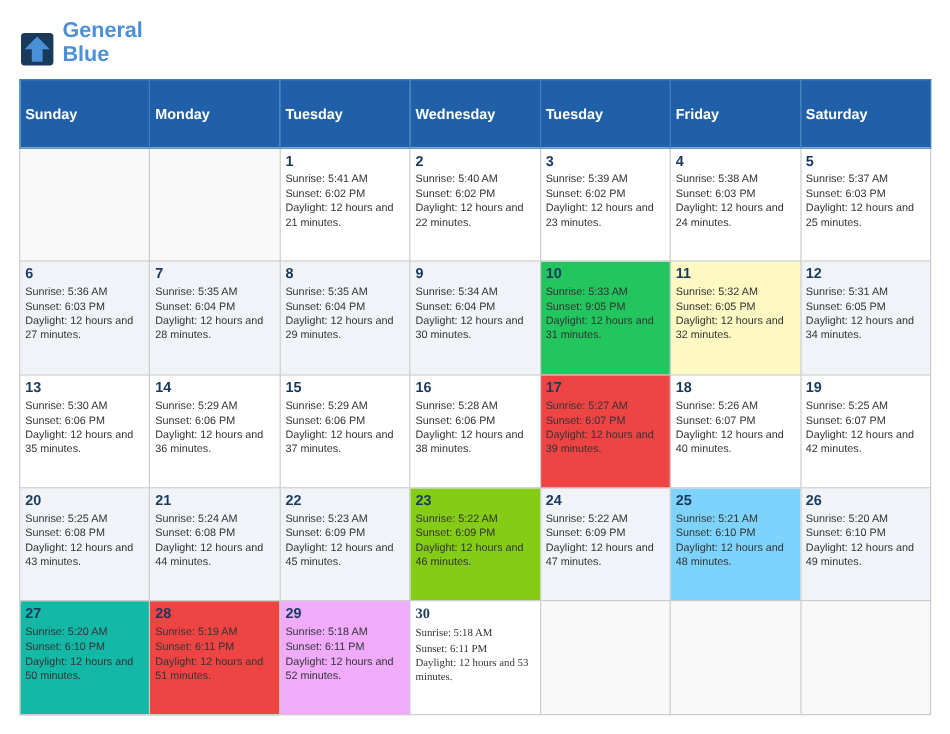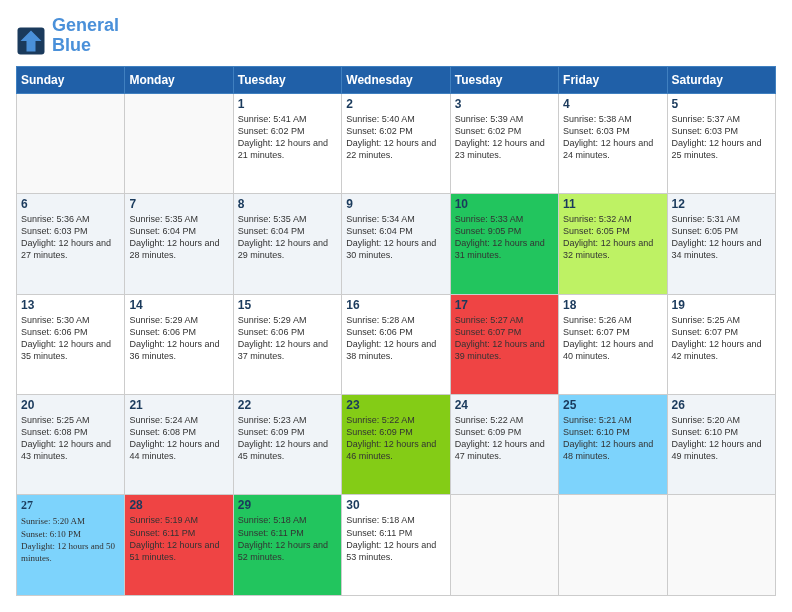--- a/index.html
+++ b/index.html
@@ -57,21 +57,21 @@
       flex: 1;
       border: 1px solid #ccc;
       border-collapse: collapse;
       width: 100%;
       table-layout: fixed;
     }
     .calendar th {
       background: #2060a8;
       color: #fff;
       font-size: 12px;
-      padding: 6px 4px;
+      padding: 21px 4px;
       text-align: left;
       border: 1px solid #4080c0;
     }
     .calendar td {
       border: 1px solid #ccc;
       vertical-align: top;
       padding: 3px 4px;
       font-size: 9.5px;
       color: #333;
       height: 80px;
@@ -185,21 +185,21 @@
             <div class="cell-text" style="white-space: pre-line;">Sunrise: 5:34 AM
 Sunset: 6:04 PM
 Daylight: 12 hours and 30 minutes.</div>
           </td>
           <td style="background: #22c55e;">
             <span class="day-num">10</span>
             <div class="cell-text" style="white-space: pre-line;">Sunrise: 5:33 AM
 Sunset: 9:05 PM
 Daylight: 12 hours and 31 minutes.</div>
           </td>
-          <td style="background: #bef264;">
+          <td style="background: #fef9c3;">
             <span class="day-num">11</span>
             <div class="cell-text" style="white-space: pre-line;">Sunrise: 5:32 AM
 Sunset: 6:05 PM
 Daylight: 12 hours and 32 minutes.</div>
           </td>
           <td style="background: rgb(240, 244, 248);">
             <span class="day-num">12</span>
             <div class="cell-text" style="white-space: pre-line;">Sunrise: 5:31 AM
 Sunset: 6:05 PM
 Daylight: 12 hours and 34 minutes.</div>
@@ -287,39 +287,39 @@
 Daylight: 12 hours and 48 minutes.</div>
           </td>
           <td style="background: rgb(240, 244, 248);">
             <span class="day-num">26</span>
             <div class="cell-text" style="white-space: pre-line;">Sunrise: 5:20 AM
 Sunset: 6:10 PM
 Daylight: 12 hours and 49 minutes.</div>
           </td>
         </tr>
         <tr>
-          <td style="background: #7dd3fc; font-family: Liberation Serif, serif;">
+          <td style="background: #14b8a6;">
             <span class="day-num">27</span>
             <div class="cell-text" style="white-space: pre-line;">Sunrise: 5:20 AM
 Sunset: 6:10 PM
 Daylight: 12 hours and 50 minutes.</div>
           </td>
           <td style="background: #ef4444;">
             <span class="day-num">28</span>
             <div class="cell-text" style="white-space: pre-line;">Sunrise: 5:19 AM
 Sunset: 6:11 PM
 Daylight: 12 hours and 51 minutes.</div>
           </td>
-          <td style="background: #22c55e;">
+          <td style="background: #f0abfc;">
             <span class="day-num">29</span>
             <div class="cell-text" style="white-space: pre-line;">Sunrise: 5:18 AM
 Sunset: 6:11 PM
 Daylight: 12 hours and 52 minutes.</div>
           </td>
-          <td style="background: rgb(255, 255, 255);">
+          <td style="background: rgb(255, 255, 255); font-family: Liberation Serif, serif;">
             <span class="day-num">30</span>
             <div class="cell-text" style="white-space: pre-line;">Sunrise: 5:18 AM
 Sunset: 6:11 PM
 Daylight: 12 hours and 53 minutes.</div>
           </td>
           <td class="empty" style="background: rgb(249, 249, 249);"></td>
           <td class="empty" style="background: rgb(249, 249, 249);"></td>
           <td class="empty" style="background: rgb(249, 249, 249);"></td>
         </tr>
       </tbody>

